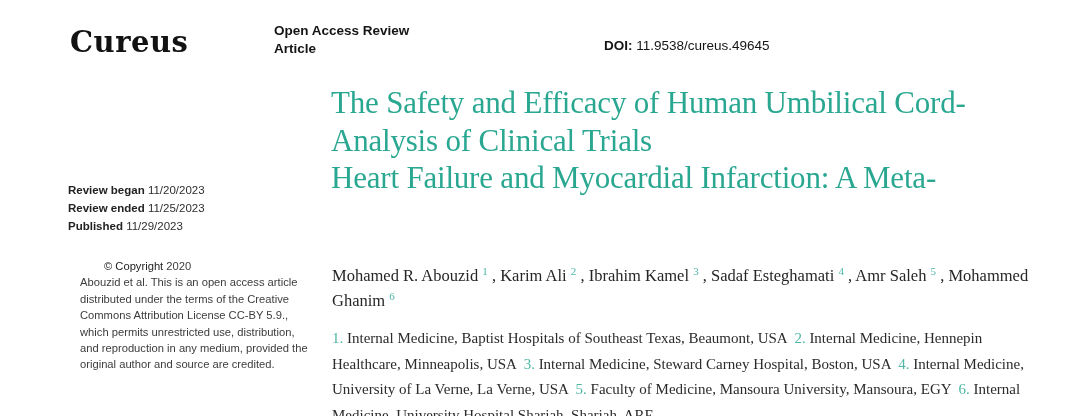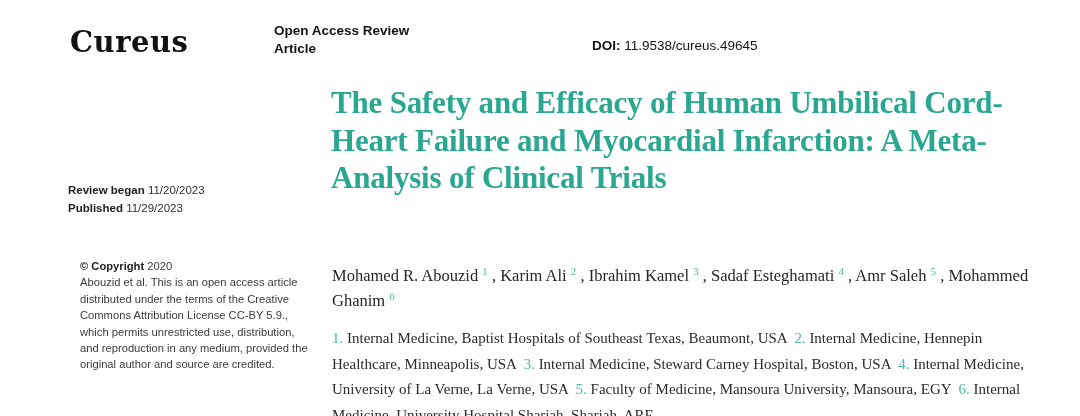--- a/index.html
+++ b/index.html
@@ -34,45 +34,45 @@
     line-height: 18px;
     color: #151515;
     margin-left: 44px;
   }
   .doi {
     position: absolute;
     left: 592px; top: 38px;
     font-size: 13.5px;
     color: #151515;
   }
-  .doi .doi-label { font-weight: 700; }
+  .doi .doi-label { font-weight: 700; margin-left: 12px; }
   .side-dates {
     position: absolute;
     left: 68px; top: 181px;
     font-size: 11.5px;
     line-height: 18px;
     color: #2e2e2e;
   }
   .side-dates b { font-weight: 700; color: #222; }
   .side-copy {
     position: absolute;
     left: 80px; top: 258px;
     width: 233px;
     font-size: 11.2px;
     line-height: 16.4px;
     color: #3c3c3c;
   }
-  .side-copy .copy-head { font-weight: 700; color: #222; }
+  .side-copy .copy-head { font-weight: 400; color: #222; margin-left: 24px; }
   .side-copy .copy-year { font-weight: 400; }
   .title {
     position: absolute;
     left: 331px; top: 84px;
     width: 740px;
     font-family: "Liberation Serif", serif;
-    font-weight: 700;
+    font-weight: 400;
     font-size: 31px;
     line-height: 37.5px;
     color: var(--accent, #2aa791);
     letter-spacing: -0.2px;
   }
   .authors {
     position: absolute;
     left: 332px; top: 252px;
     width: 718px;
     font-family: "Liberation Serif", serif;
@@ -110,34 +110,38 @@
   <span class="doi-label">DOI:</span>
   <span>11.9538/cureus.49645</span>
 </div>
 
 <div class="side-dates">
   <div>
     <b>Review began</b>
     <span>11/20/2023</span>
   </div>
   <div>
+    <b>Review ended</b>
+    <span>11/25/2023</span>
+  </div>
+  <div>
     <b>Published</b>
     <span>11/29/2023</span>
   </div>
 </div>
 
 <div class="side-copy">
   <div>
     <span class="copy-head">© Copyright</span>
     <span class="copy-year">2020</span>
   </div>
   <div>Abouzid et al. This is an open access article distributed under the terms of the Creative Commons Attribution License CC-BY 5.9., which permits unrestricted use, distribution, and reproduction in any medium, provided the original author and source are credited.</div>
 </div>
 
 <div class="title">
   <div>The Safety and Efficacy of Human Umbilical Cord-</div>
+  <div>Analysis of Clinical Trials</div>
   <div>Heart Failure and Myocardial Infarction: A Meta-</div>
-  <div>Analysis of Clinical Trials</div>
 </div>
 
 <div class="authors"><span>Mohamed R. Abouzid</span> <sup>1</sup> , <span>Karim Ali</span> <sup>2</sup> , <span>Ibrahim Kamel</span> <sup>3</sup> , <span>Sadaf Esteghamati</span> <sup>4</sup> , <span>Amr Saleh</span> <sup>5</sup> , <span>Mohammed Ghanim</span> <sup>6</sup></div>
 
 <div class="affiliations"><span class="aff-num">1.</span> <span>Internal Medicine, Baptist Hospitals of Southeast Texas, Beaumont, USA</span> &nbsp;<span class="aff-num">2.</span> <span>Internal Medicine, Hennepin Healthcare, Minneapolis, USA</span> &nbsp;<span class="aff-num">3.</span> <span>Internal Medicine, Steward Carney Hospital, Boston, USA</span> &nbsp;<span class="aff-num">4.</span> <span>Internal Medicine, University of La Verne, La Verne, USA</span> &nbsp;<span class="aff-num">5.</span> <span>Faculty of Medicine, Mansoura University, Mansoura, EGY</span> &nbsp;<span class="aff-num">6.</span> <span>Internal Medicine, University Hospital Sharjah, Sharjah, ARE</span></div>
 
 </body></html>

